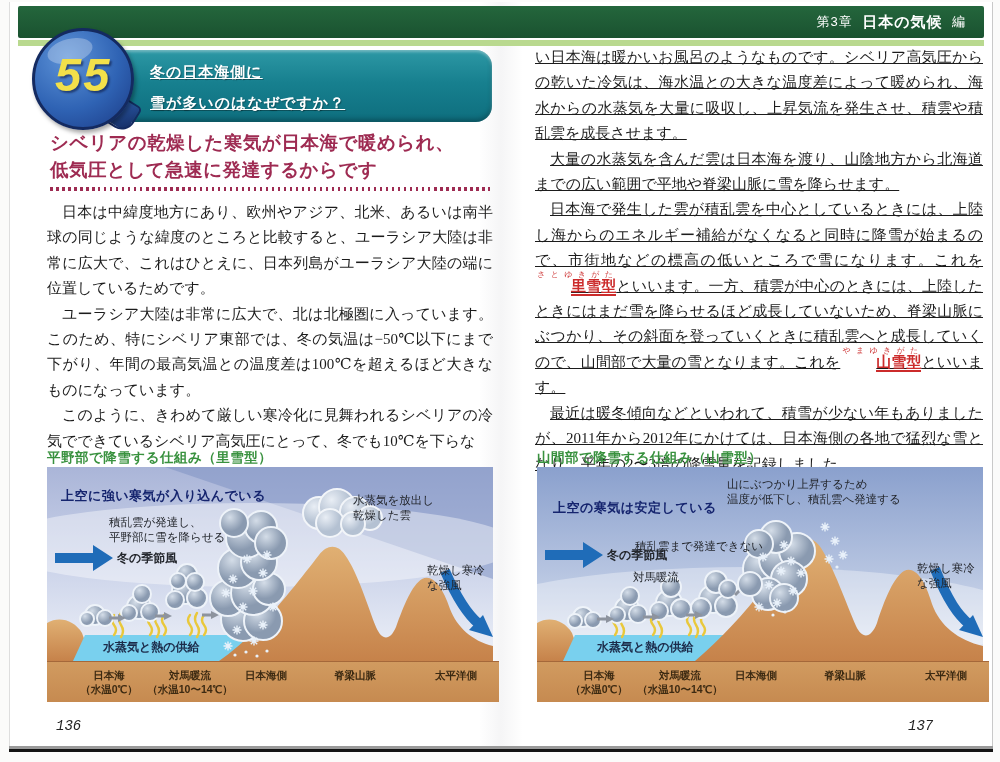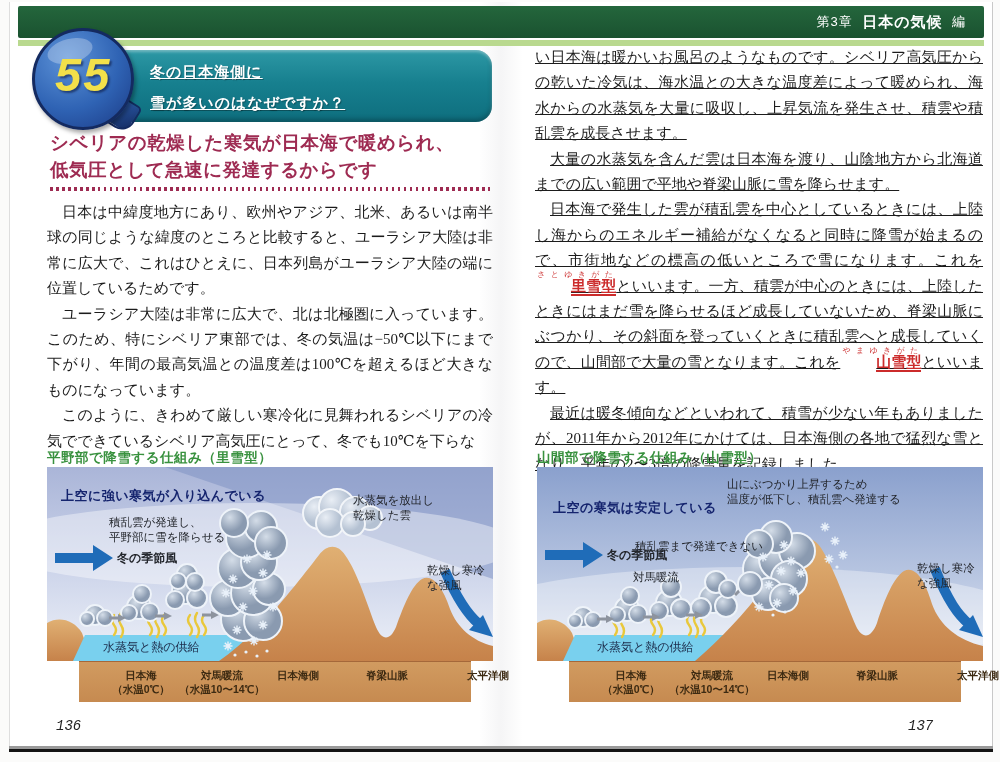--- a/index.html
+++ b/index.html
@@ -43,28 +43,28 @@
   ruby{ruby-position:over;}
   .term{color:#cc2b2b;font-weight:bold;border-bottom:2px solid #cc2b2b;margin-left:36px;}
   rt{font-size:8px;color:#d04040;letter-spacing:1px;}
   
   .dtitle{position:absolute;top:447px;font-size:13.5px;font-weight:bold;color:#38913e;letter-spacing:.5px;}
   .panel{position:absolute;top:465px;width:446px;height:234px;}
   .sky{position:absolute;left:0;top:0;width:446px;height:194px;overflow:hidden;}
   .skyL{background:linear-gradient(180deg,#aab5d8 0%,#ccd4ea 52%,#eef1f8 100%);}
   .skyR{background:linear-gradient(180deg,#8aa0cd 0%,#b7c5e1 55%,#e7ecf5 100%);}
   .sky svg{position:absolute;left:0;top:0;}
-  .band{position:absolute;left:0;top:194px;width:392px;height:40px;
-        background:linear-gradient(180deg,#d19b60 0%,#c68a50 100%);border-top:1px solid #a5683a;margin-left:32px;}
+  .band{position:absolute;left:0;top:194px;width:452px;height:40px;
+        background:linear-gradient(180deg,#d19b60 0%,#c68a50 100%);border-top:1px solid #a5683a;}
   .blabel{position:absolute;top:6px;font-size:10.5px;font-weight:bold;color:#3c2a12;text-align:center;white-space:pre-line;line-height:14px;}
   .lbl{position:absolute;white-space:pre-line;}
   .navy{color:#15246e;font-weight:bold;font-size:13px;letter-spacing:.5px;}
   .note{color:#23262c;font-size:11.5px;line-height:15px;}
   .noteB{color:#23262c;font-size:12px;font-weight:bold;}
-  .supply{color:#1c2b4a;font-size:12px;font-weight:normal;}
+  .supply{color:#1c2b4a;font-size:12px;font-weight:bold;}
   
   .pnum{position:absolute;top:716px;font-family:Liberation Mono, monospace;font-style:italic;font-size:14px;color:#222;}
 </style>
 </head>
 <body>
 
 <div class="book">
   <div class="spine"></div>
 
   <div class="hband"></div>

